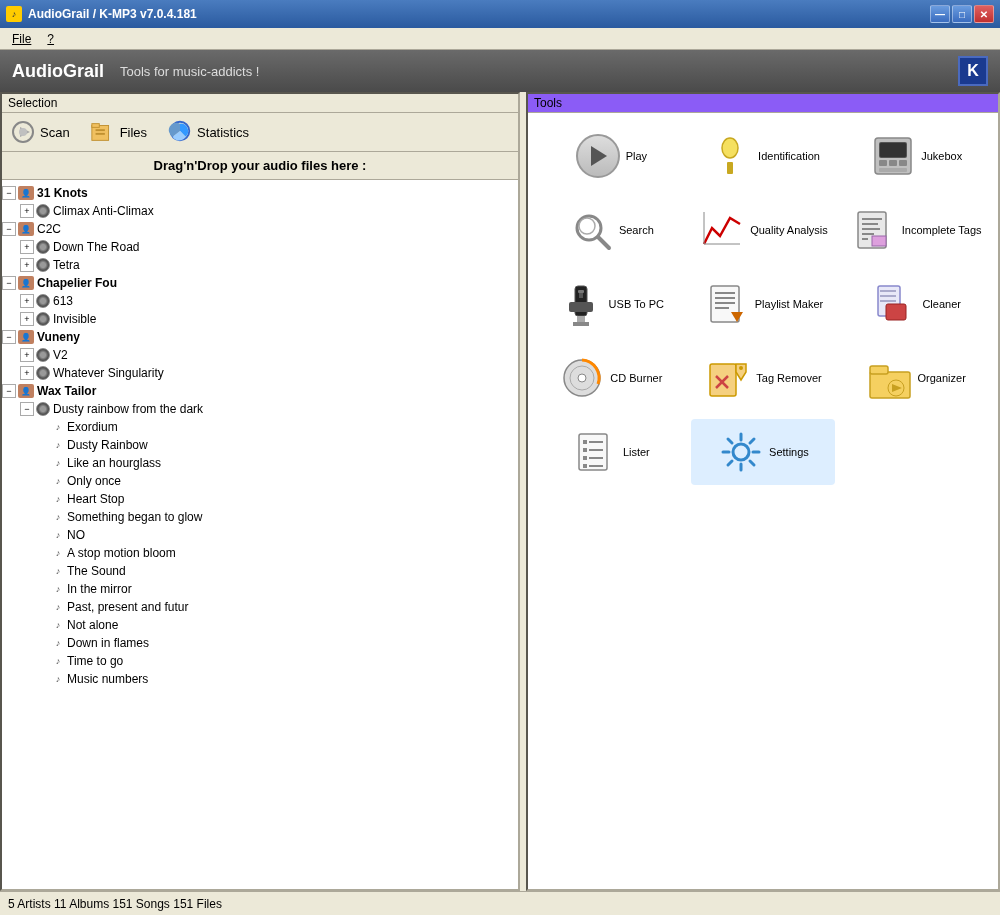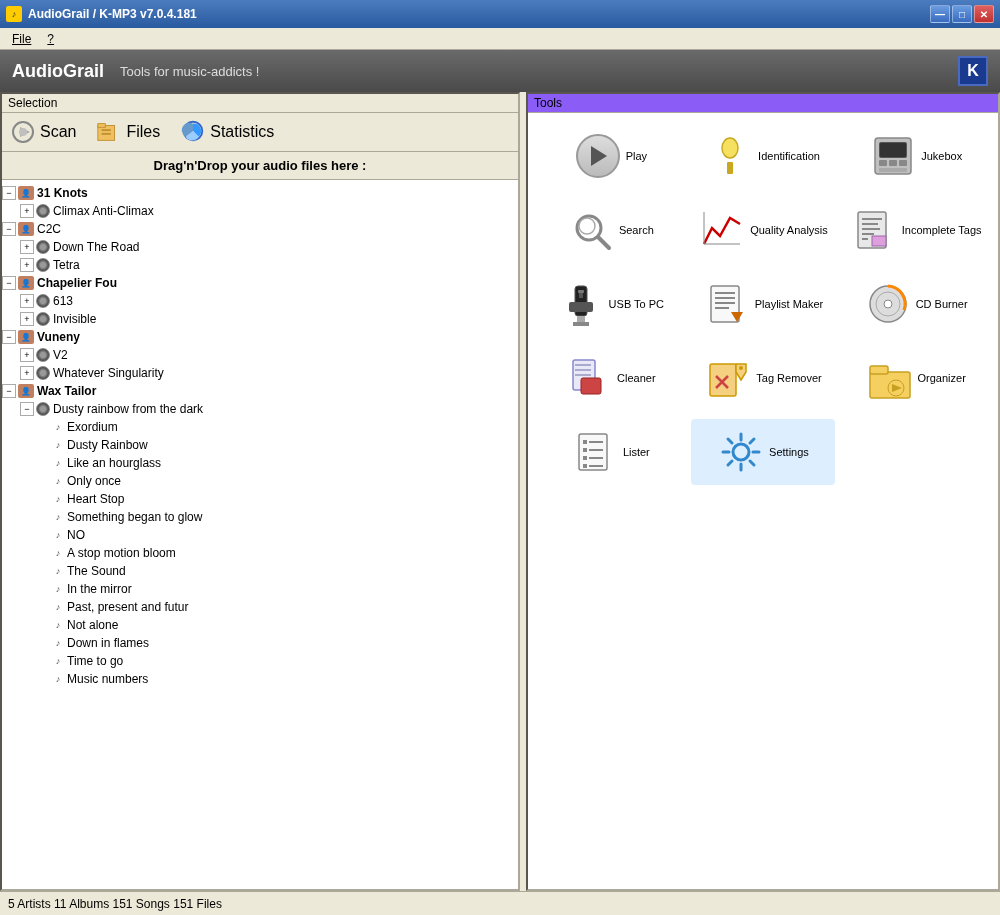--- a/index.html
+++ b/index.html
@@ -136,21 +136,21 @@
       padding: 6px 8px;
       background: #ece9d8;
       gap: 20px;
       border-bottom: 1px solid #aca899;
     }
     .toolbar-btn {
       display: flex;
       align-items: center;
       gap: 4px;
       cursor: pointer;
-      font-size: 16px;
+      font-size: 13px;
     }
     .toolbar-icon {
       width: 26px;
       height: 26px;
       display: flex;
       align-items: center;
       justify-content: center;
     }
     #drag-drop-msg {
       text-align: center;
@@ -640,39 +640,39 @@
               <rect x="10" y="20" width="20" height="2" fill="#888"></rect>
               <rect x="10" y="25" width="14" height="2" fill="#888"></rect>
               <path d="M26 30 L38 30 L32 40 Z" fill="#cc6600"></path>
             </svg>
           </div>
     <span class="tool-label">Playlist Maker</span>
   </div>
         <div class="tool-btn">
     <div class="tool-icon-area">
             <svg width="44" height="44" viewBox="0 0 44 44">
-              <circle cx="22" cy="22" r="18" fill="#ddd" stroke="#888" stroke-width="1.5"></circle>
-              <circle cx="22" cy="22" r="12" fill="none" stroke="#aaa" stroke-width="1"></circle>
-              <circle cx="22" cy="22" r="4" fill="white" stroke="#888" stroke-width="1"></circle>
-              <path d="M22,4 A18,18 0 0,1 38,28" fill="none" stroke="#ff8800" stroke-width="3"></path>
-            </svg>
-          </div>
-    <span class="tool-label">CD Burner</span>
-  </div>
-        <div class="tool-btn">
-    <div class="tool-icon-area">
-            <svg width="44" height="44" viewBox="0 0 44 44">
               <rect x="6" y="4" width="22" height="30" rx="2" fill="#e8e8f8" stroke="#8888cc" stroke-width="1.5"></rect>
               <rect x="8" y="8" width="16" height="2" fill="#aaaacc"></rect>
               <rect x="8" y="13" width="16" height="2" fill="#aaaacc"></rect>
               <rect x="8" y="18" width="16" height="2" fill="#aaaacc"></rect>
               <rect x="14" y="22" width="20" height="16" rx="2" fill="#cc4444" stroke="#992222" stroke-width="1"></rect>
             </svg>
           </div>
     <span class="tool-label">Cleaner</span>
+  </div>
+        <div class="tool-btn">
+    <div class="tool-icon-area">
+            <svg width="44" height="44" viewBox="0 0 44 44">
+              <circle cx="22" cy="22" r="18" fill="#ddd" stroke="#888" stroke-width="1.5"></circle>
+              <circle cx="22" cy="22" r="12" fill="none" stroke="#aaa" stroke-width="1"></circle>
+              <circle cx="22" cy="22" r="4" fill="white" stroke="#888" stroke-width="1"></circle>
+              <path d="M22,4 A18,18 0 0,1 38,28" fill="none" stroke="#ff8800" stroke-width="3"></path>
+            </svg>
+          </div>
+    <span class="tool-label">CD Burner</span>
   </div>
         <div class="tool-btn">
     <div class="tool-icon-area">
             <svg width="44" height="44" viewBox="0 0 44 44">
               <rect x="4" y="8" width="26" height="32" rx="2" fill="#f5d080" stroke="#cc9900" stroke-width="1.5"></rect>
               <polygon points="30,8 40,8 40,16 35,24 30,16" fill="#f5d080" stroke="#cc9900" stroke-width="1.5"></polygon>
               <circle cx="35" cy="12" r="2" fill="#cc9900"></circle>
               <line x1="10" y1="20" x2="22" y2="32" stroke="#cc4444" stroke-width="2.5"></line>
               <line x1="22" y1="20" x2="10" y2="32" stroke="#cc4444" stroke-width="2.5"></line>
             </svg>

